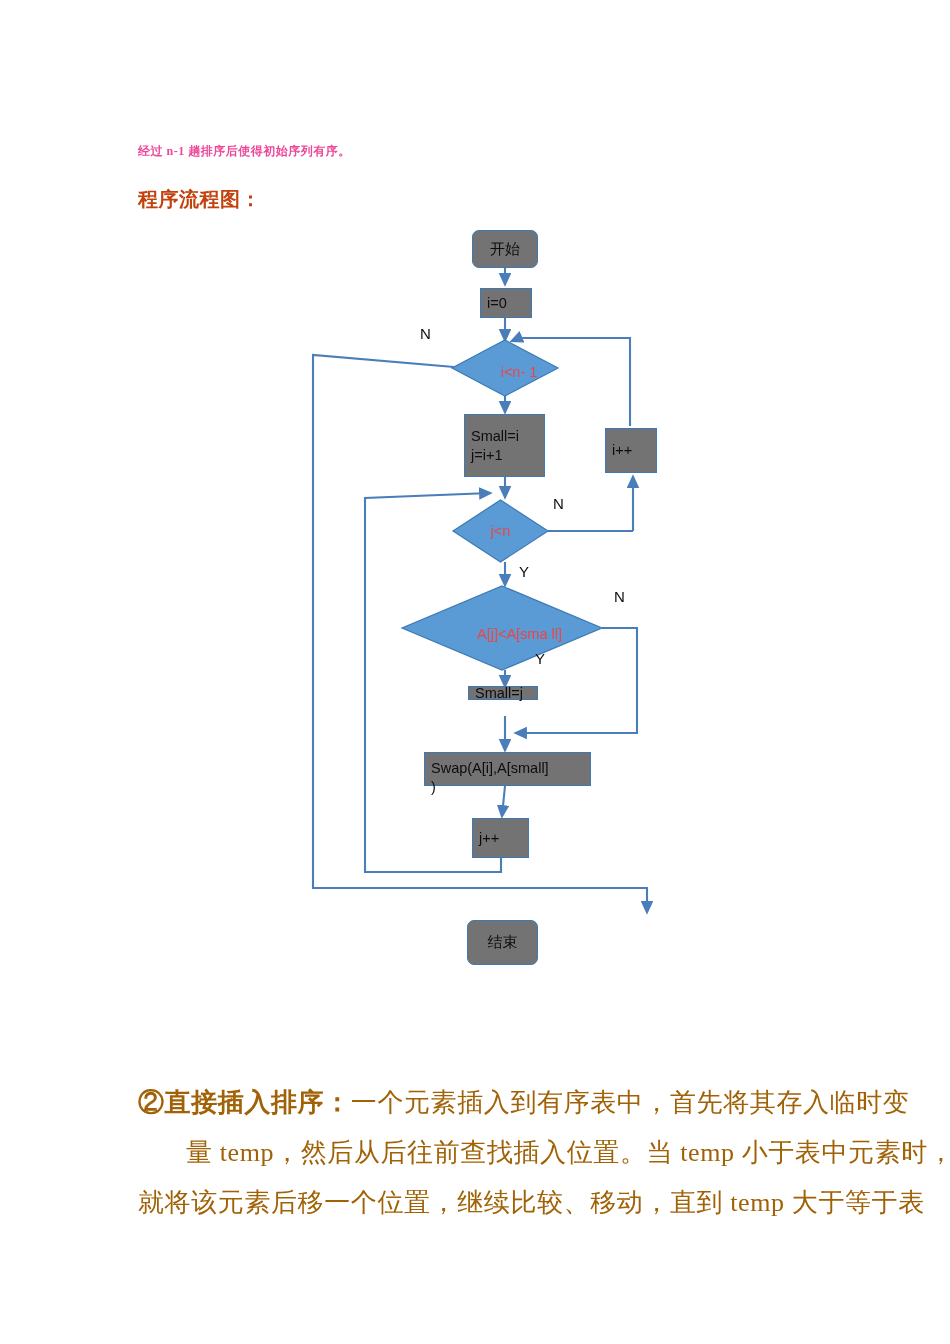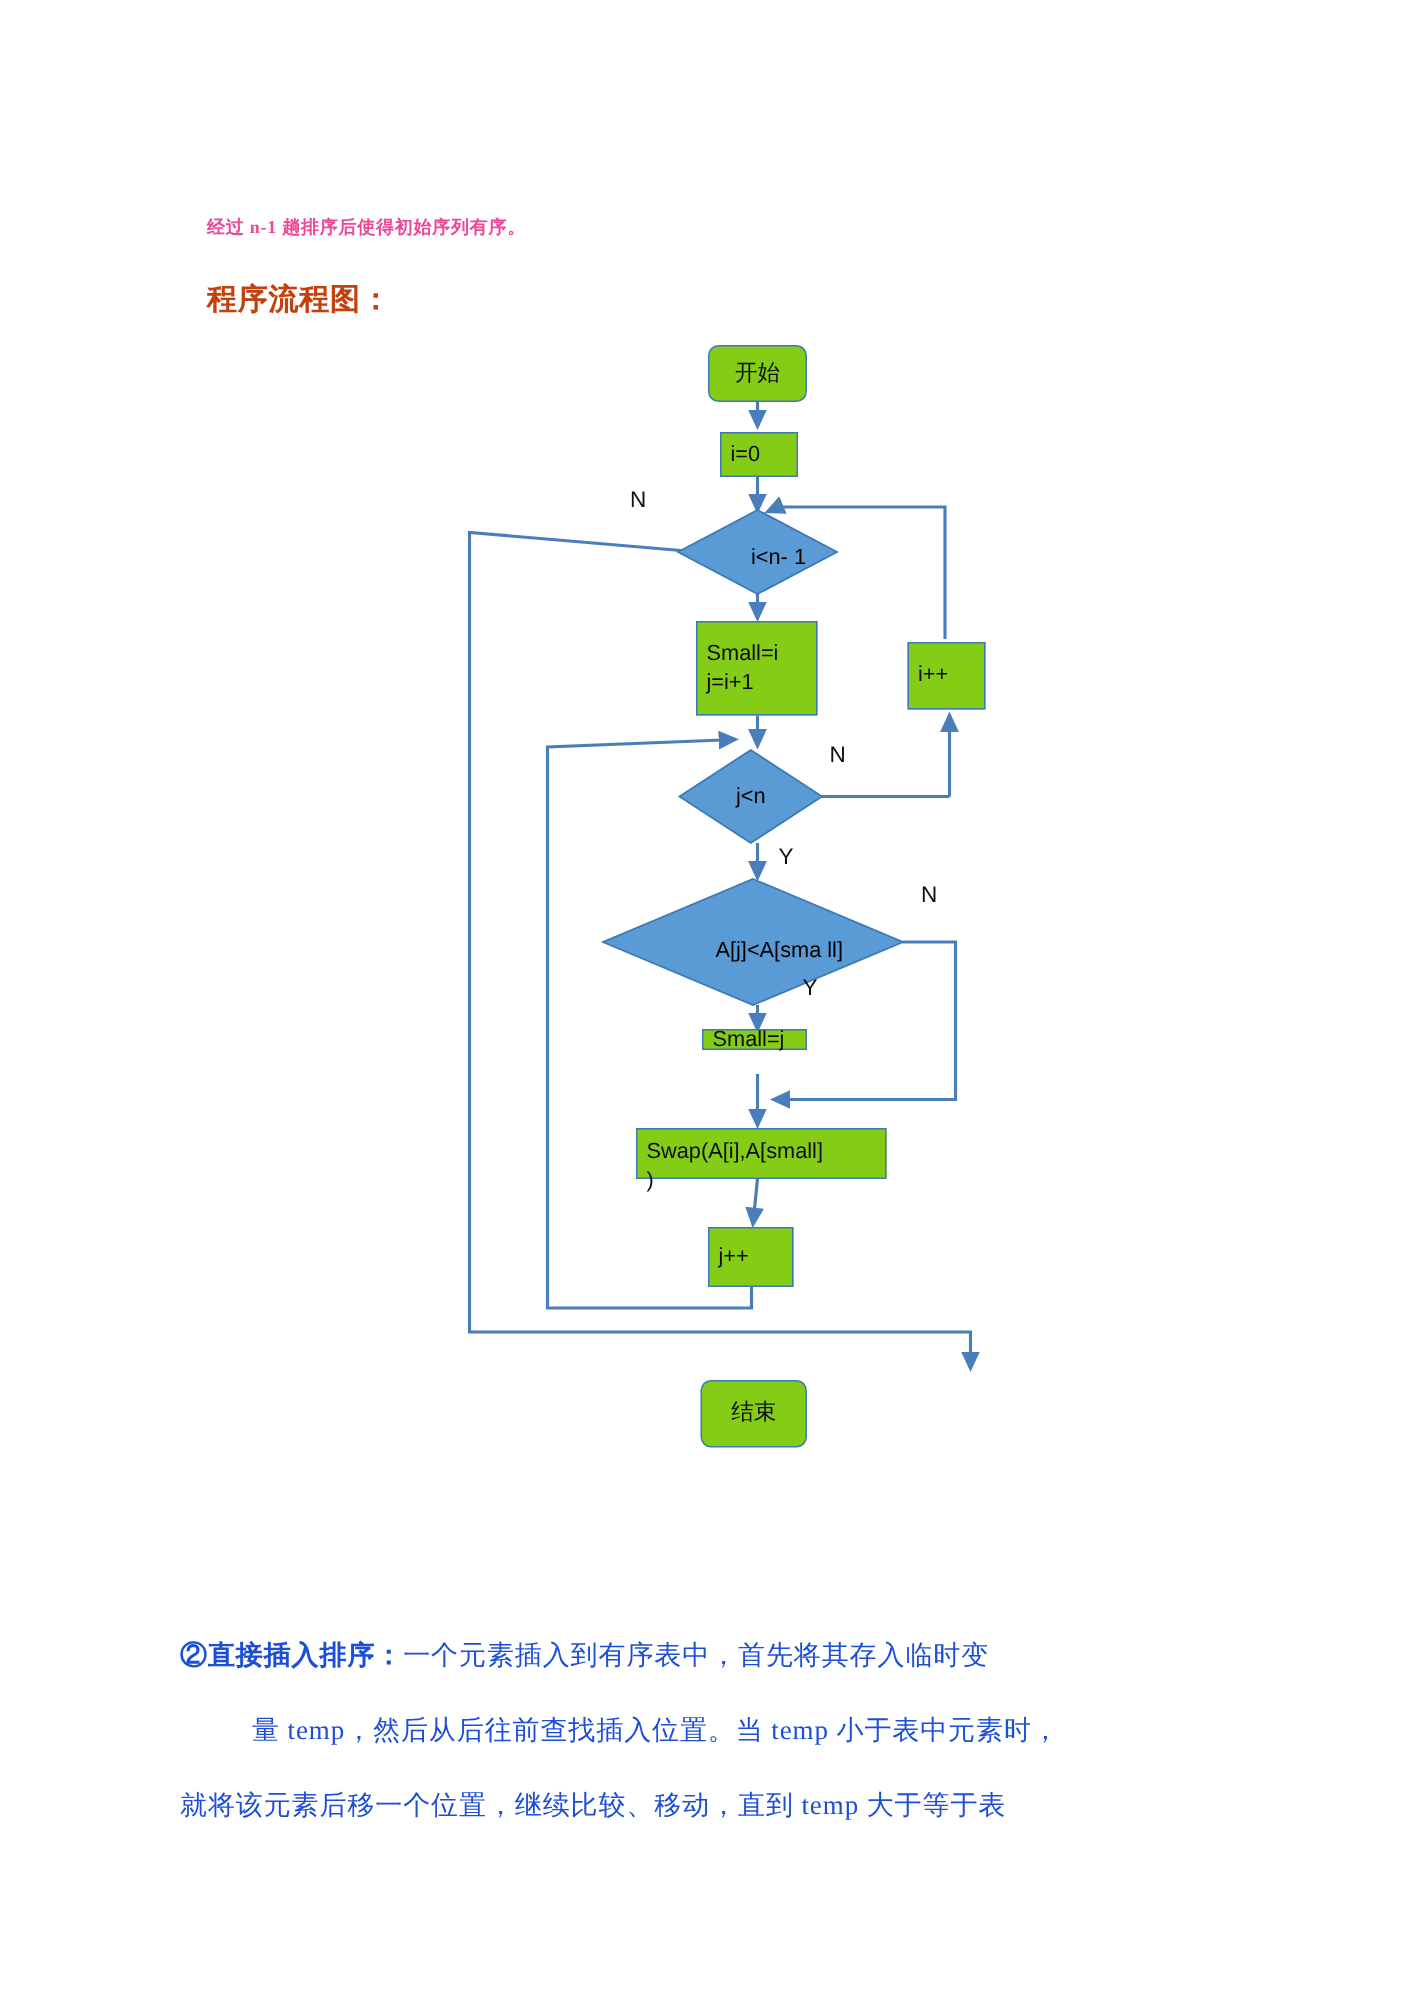--- a/index.html
+++ b/index.html
@@ -26,26 +26,26 @@
     font-family: "Liberation Serif", serif;
     font-size: 12px;
     line-height: 34px;
     color: #ec4899;
     letter-spacing: 0.5px;
     white-space: nowrap;
     font-weight: bold;
   }
   .para-body {
     position: absolute;
-    left: 120px;
+    left: 138px;
     width: 680px;
     font-family: "Liberation Serif", serif;
-    font-size: 18px;
+    font-size: 26px;
     line-height: 50px;
-    color: #1d4ed8;
+    color: #a16207;
     letter-spacing: 0.6px;
   }
   .bold {
     font-weight: bold;
   }
   .heading {
     position: absolute;
     font-family: "Liberation Sans", sans-serif;
     font-weight: bold;
     font-size: 20px;
@@ -56,21 +56,21 @@
   
   #flowchart {
     position: absolute;
     left: 0;
     top: 0;
     width: 950px;
     height: 1020px;
   }
   .node {
     position: absolute;
-    background: #84cc16;
+    background: #737373;
     border: 1px solid #3C7AB5;
     box-sizing: border-box;
     font-family: "Liberation Sans", sans-serif;
     font-size: 14.5px;
     color: #0d0d0d;
     display: flex;
     align-items: center;
   }
   .node.center {
     justify-content: center;
@@ -101,21 +101,21 @@
   .diamond .dlabel {
     position: absolute;
     left: 0; top: 0;
     width: 100%;
     height: 100%;
     display: flex;
     align-items: center;
     justify-content: center;
     font-family: "Liberation Sans", sans-serif;
     font-size: 14.5px;
-    color: #000000;
+    color: #ef4444;
     line-height: 19px;
     pointer-events: none;
   }
   .branch-label {
     position: absolute;
     font-family: "Liberation Sans", sans-serif;
     font-size: 15px;
     color: #0d0d0d;
   }
   #wires {

